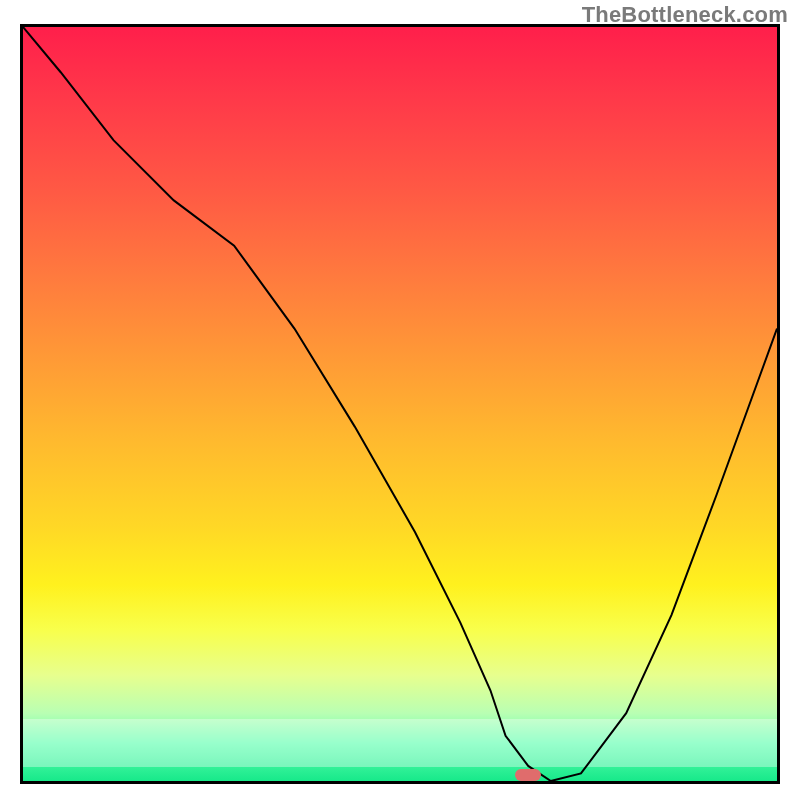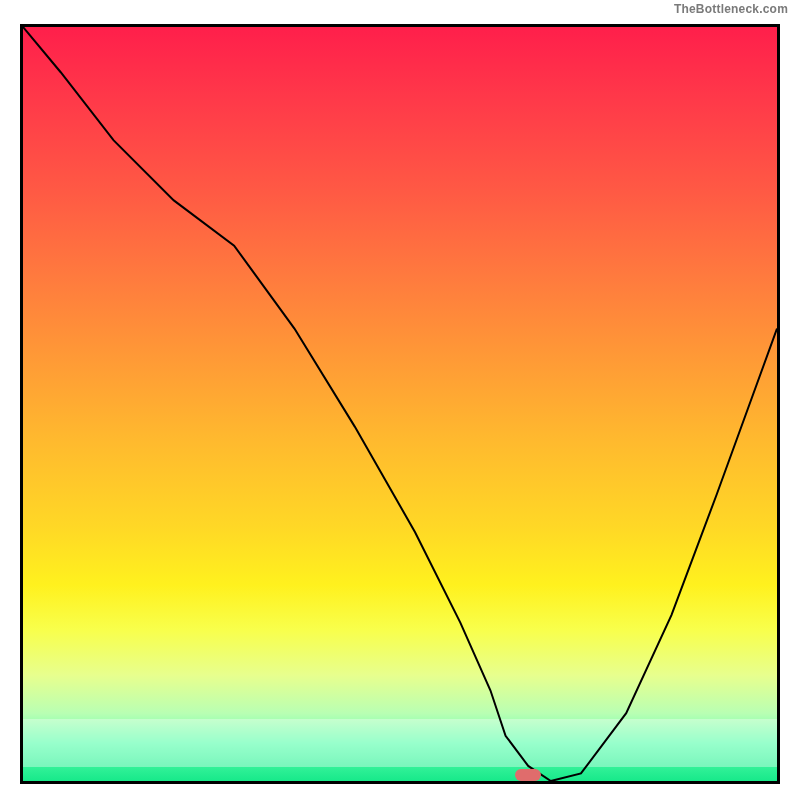--- a/index.html
+++ b/index.html
@@ -14,21 +14,21 @@
     position: relative;
     width: 800px;
     height: 800px;
     background: #ffffff;
   }
   .attribution {
     position: absolute;
     top: 2px;
     right: 12px;
     font-family: Arial, Helvetica, sans-serif;
-    font-size: 12px;
+    font-size: 22px;
     font-weight: 600;
     color: #7a7a7a;
     letter-spacing: 0.2px;
   }
   .plot-wrap {
     position: absolute;
     left: 20px;
     top: 24px;
     width: 760px;
     height: 760px;

